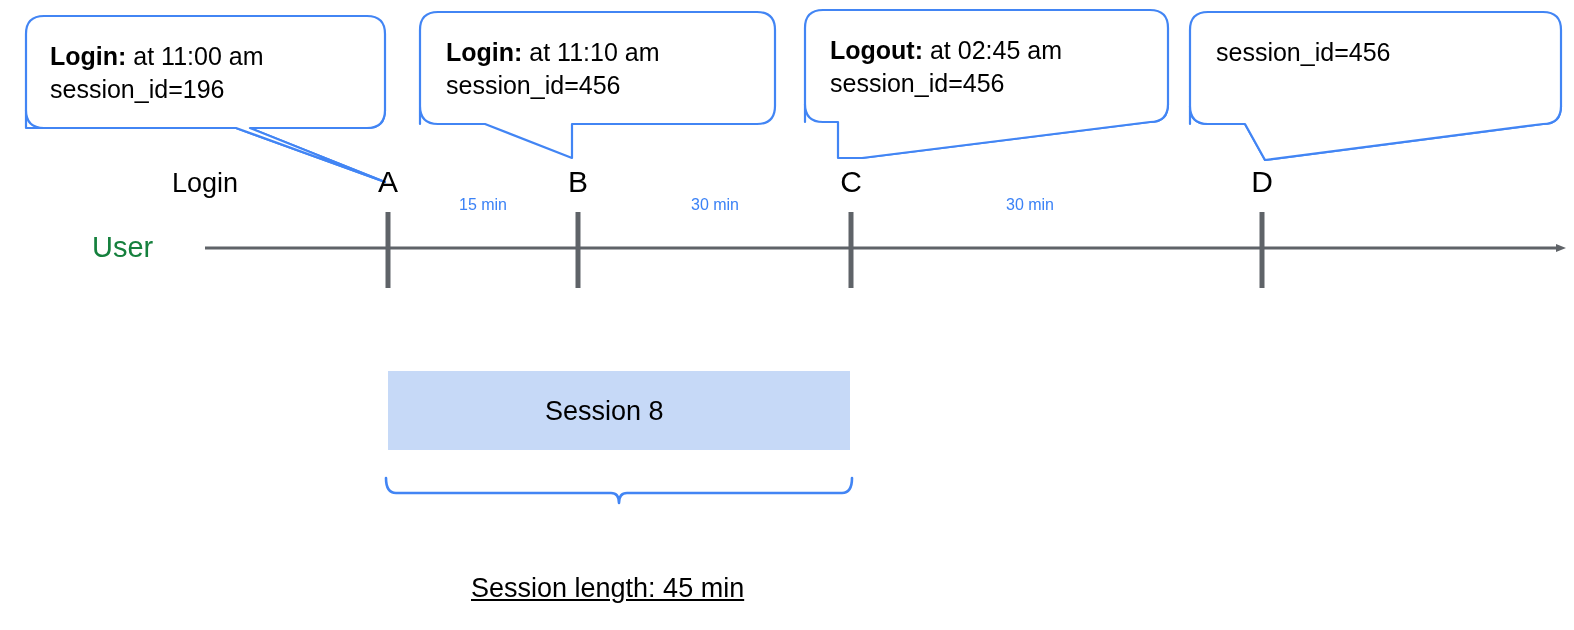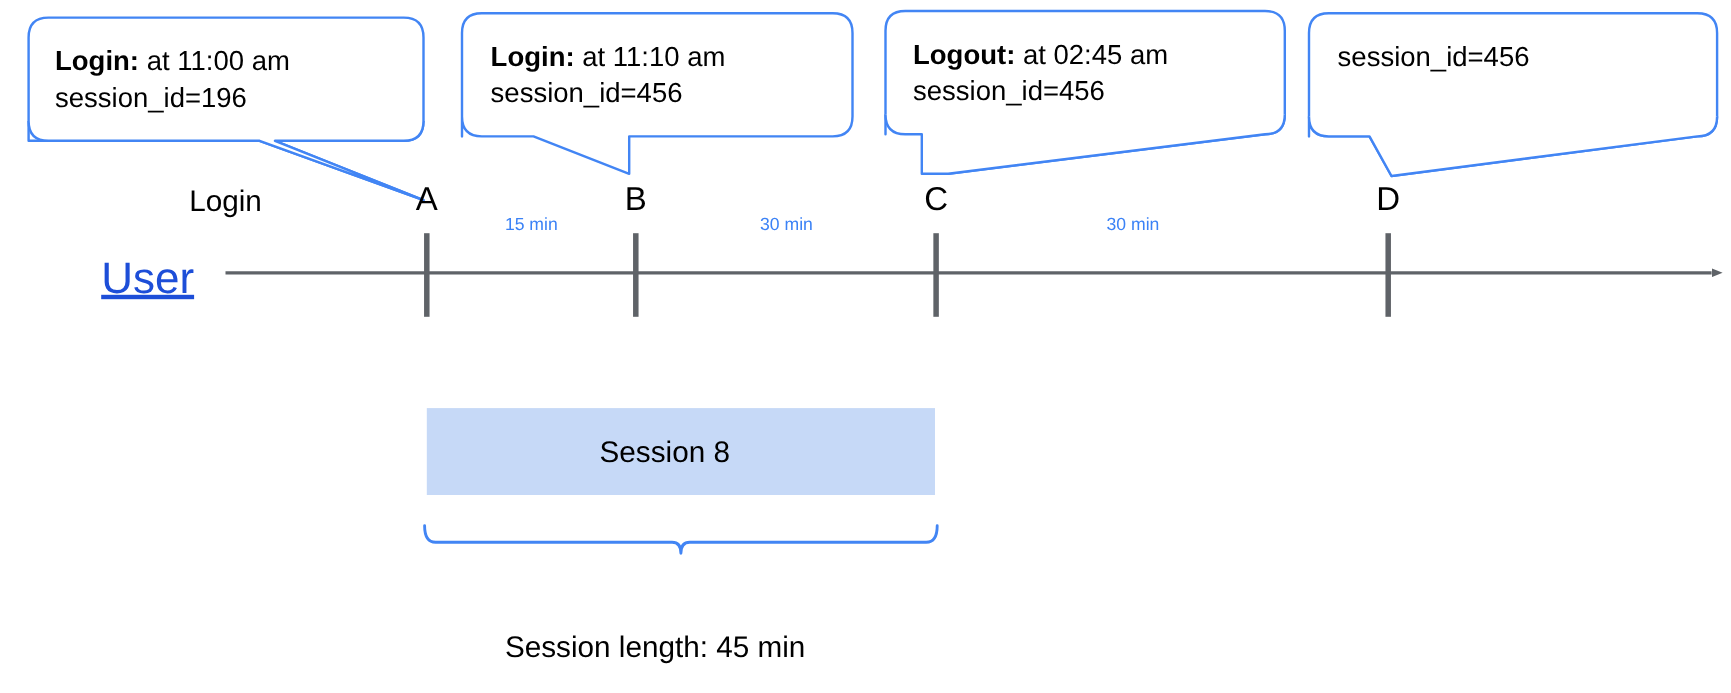--- a/index.html
+++ b/index.html
@@ -31,24 +31,23 @@
     font-size: 25px;
     line-height: 33px;
     color: #000000;
     white-space: nowrap;
   }
   .callout-text .lead {
     font-weight: bold;
   }
   .axis-label {
     position: absolute;
-    font-size: 40px;
-    color: #1d4ed8;
+    font-size: 29px;
+    color: #15803d;
     white-space: nowrap;
-    text-decoration: underline;
   }
   .events-label {
     position: absolute;
     font-size: 27px;
     color: #000000;
     white-space: nowrap;
   }
   .marker-label {
     position: absolute;
     font-size: 30px;
@@ -145,15 +144,15 @@
   <div class="marker-label" style="left:558px; top:165px; width:40px;">B</div>
   <div class="marker-label" style="left:831px; top:165px; width:40px;">C</div>
   <div class="marker-label" style="left:1242px; top:165px; width:40px;">D</div>
 
   <div class="interval-label" style="left:423px; top:196px; width:120px;">15 min</div>
   <div class="interval-label" style="left:655px; top:196px; width:120px;">30 min</div>
   <div class="interval-label" style="left:970px; top:196px; width:120px;">30 min</div>
 
   <div class="session-bar-label" style="left:545px; top:396px;">Session 8</div>
 
-  <div class="caption-label" style="left:459px; top:573px;">Session length: 45 min</div>
+  <div class="caption-label" style="left:471px; top:573px;text-decoration:underline;">Session length: 45 min</div>
 
 </div>
 
 </body></html>

